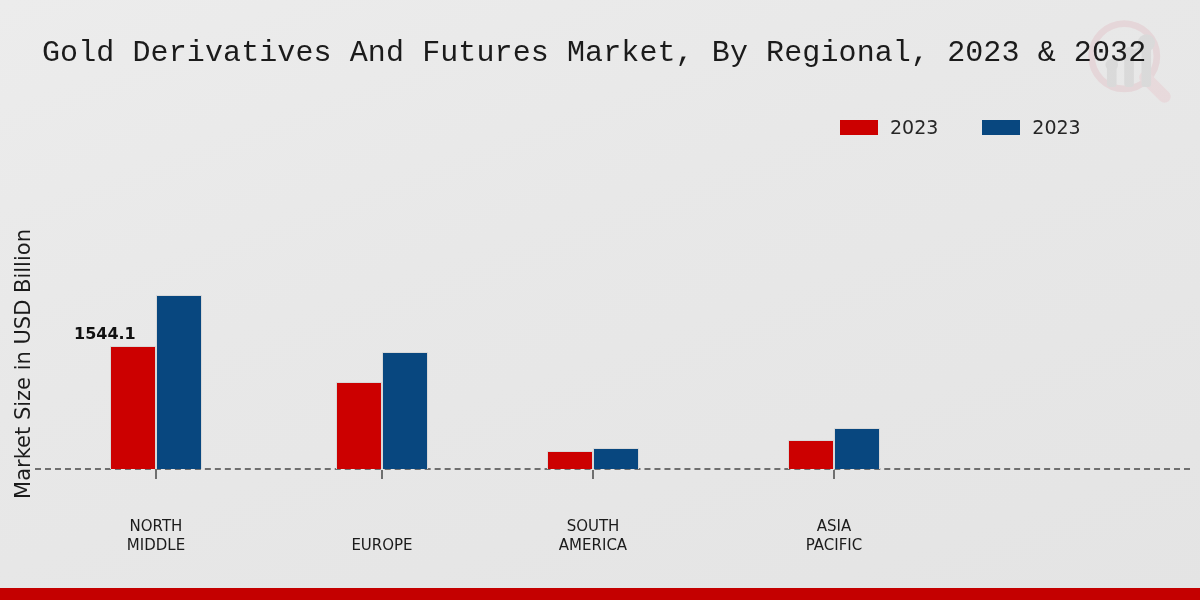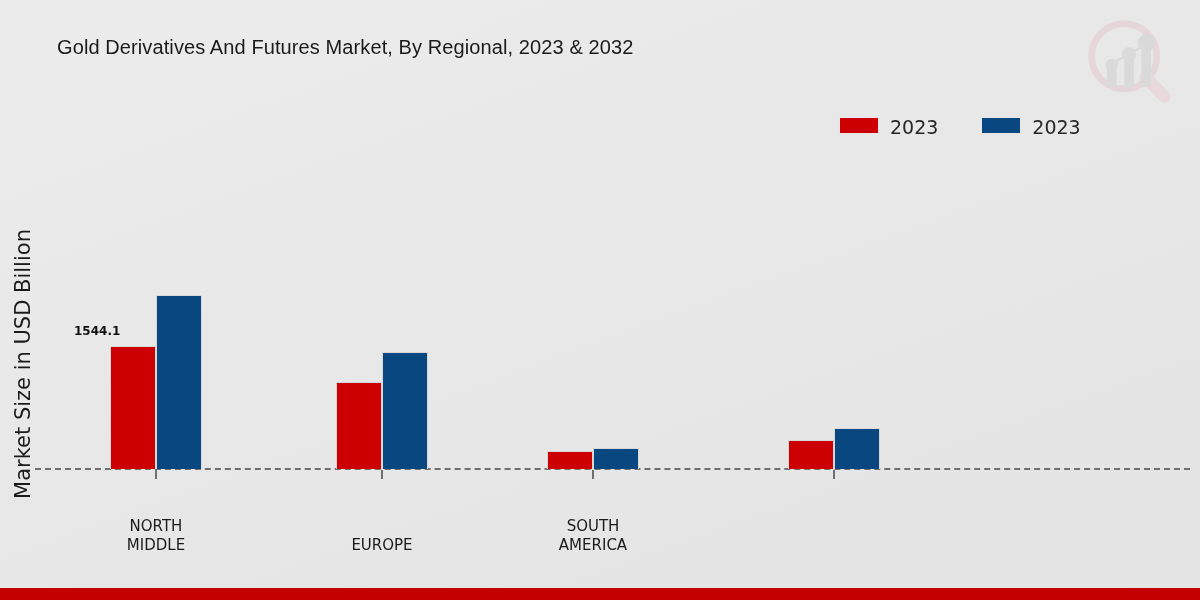--- a/index.html
+++ b/index.html
@@ -15,31 +15,31 @@
     background: linear-gradient(160deg,#ececec 0%,#e8e8e8 40%,#e4e4e4 100%);
   }
   
   #watermark {
     position:absolute; right:22px; top:14px;
     width:96px; height:96px;
     opacity:.55; pointer-events:none;
   }
   
   #chart-title {
-    position:absolute; left:57px; top:36px;
-    font-size:20px; font-weight:400; color:#1b1b1b;
+    position:absolute; left:42px; top:36px;
+    font-size:30px; font-weight:400; color:#1b1b1b;
     letter-spacing:.1px; white-space:nowrap;
-    font-family:Liberation Sans, sans-serif;
+    font-family:Liberation Mono, monospace;
   }
   
   #legend {
     position:absolute; left:840px; top:118px;
     display:flex; align-items:center; gap:44px;
   }
-  .legend-item { display:flex; gap:12px; }
+  .legend-item { display:flex; align-items:center; gap:12px; }
   .legend-swatch { width:38px; height:15px; display:block; }
   .legend-label { font-size:19px; color:#262626; line-height:1; }
   
   #y-axis-title {
     position:absolute;
     left:-142px; top:352px;
     width:330px; text-align:center;
     transform:rotate(-90deg);
     font-size:21px; color:#1b1b1b; white-space:nowrap;
   }
@@ -59,21 +59,21 @@
     left:50%; margin-left:-1px;
   }
   .cat-label {
     position:absolute; bottom:46px; left:50%;
     transform:translateX(-50%);
     font-size:15px; color:#1b1b1b; text-align:center;
     line-height:1.22; white-space:pre-line; width:170px;
   }
   .value-label {
     position:absolute;
-    font-size:12px; font-weight:bold; color:#111;
+    font-size:16px; font-weight:bold; color:#111;
     white-space:nowrap;
   }
   
   #footer-bar {
     position:absolute; left:0; bottom:0; width:1200px; height:12px;
     background:#c40000;
   }
 </style>
 </head>
 <body>
@@ -138,18 +138,20 @@
         <div class="tick"></div>
         <div class="cat-label">SOUTH
 AMERICA</div>
       </div>
       <div class="group" style="left: 749px; width: 170px; height: 600px;">
         <div class="bars" style="left: 39px;">
           <div class="bar s0" title="2023: 360" style="width: 46px; height: 29px;"></div>
           <div class="bar s1" title="2032: 510" style="width: 46px; height: 41px;"></div>
         </div>
         <div class="tick"></div>
+        <div class="cat-label">ASIA
+PACIFIC</div>
       </div>
       <div class="value-label" style="left: 74px; top: 324px;">1544.1</div>
     </div>
 
   <div id="footer-bar"></div>
 </div>
 
 </body></html>

